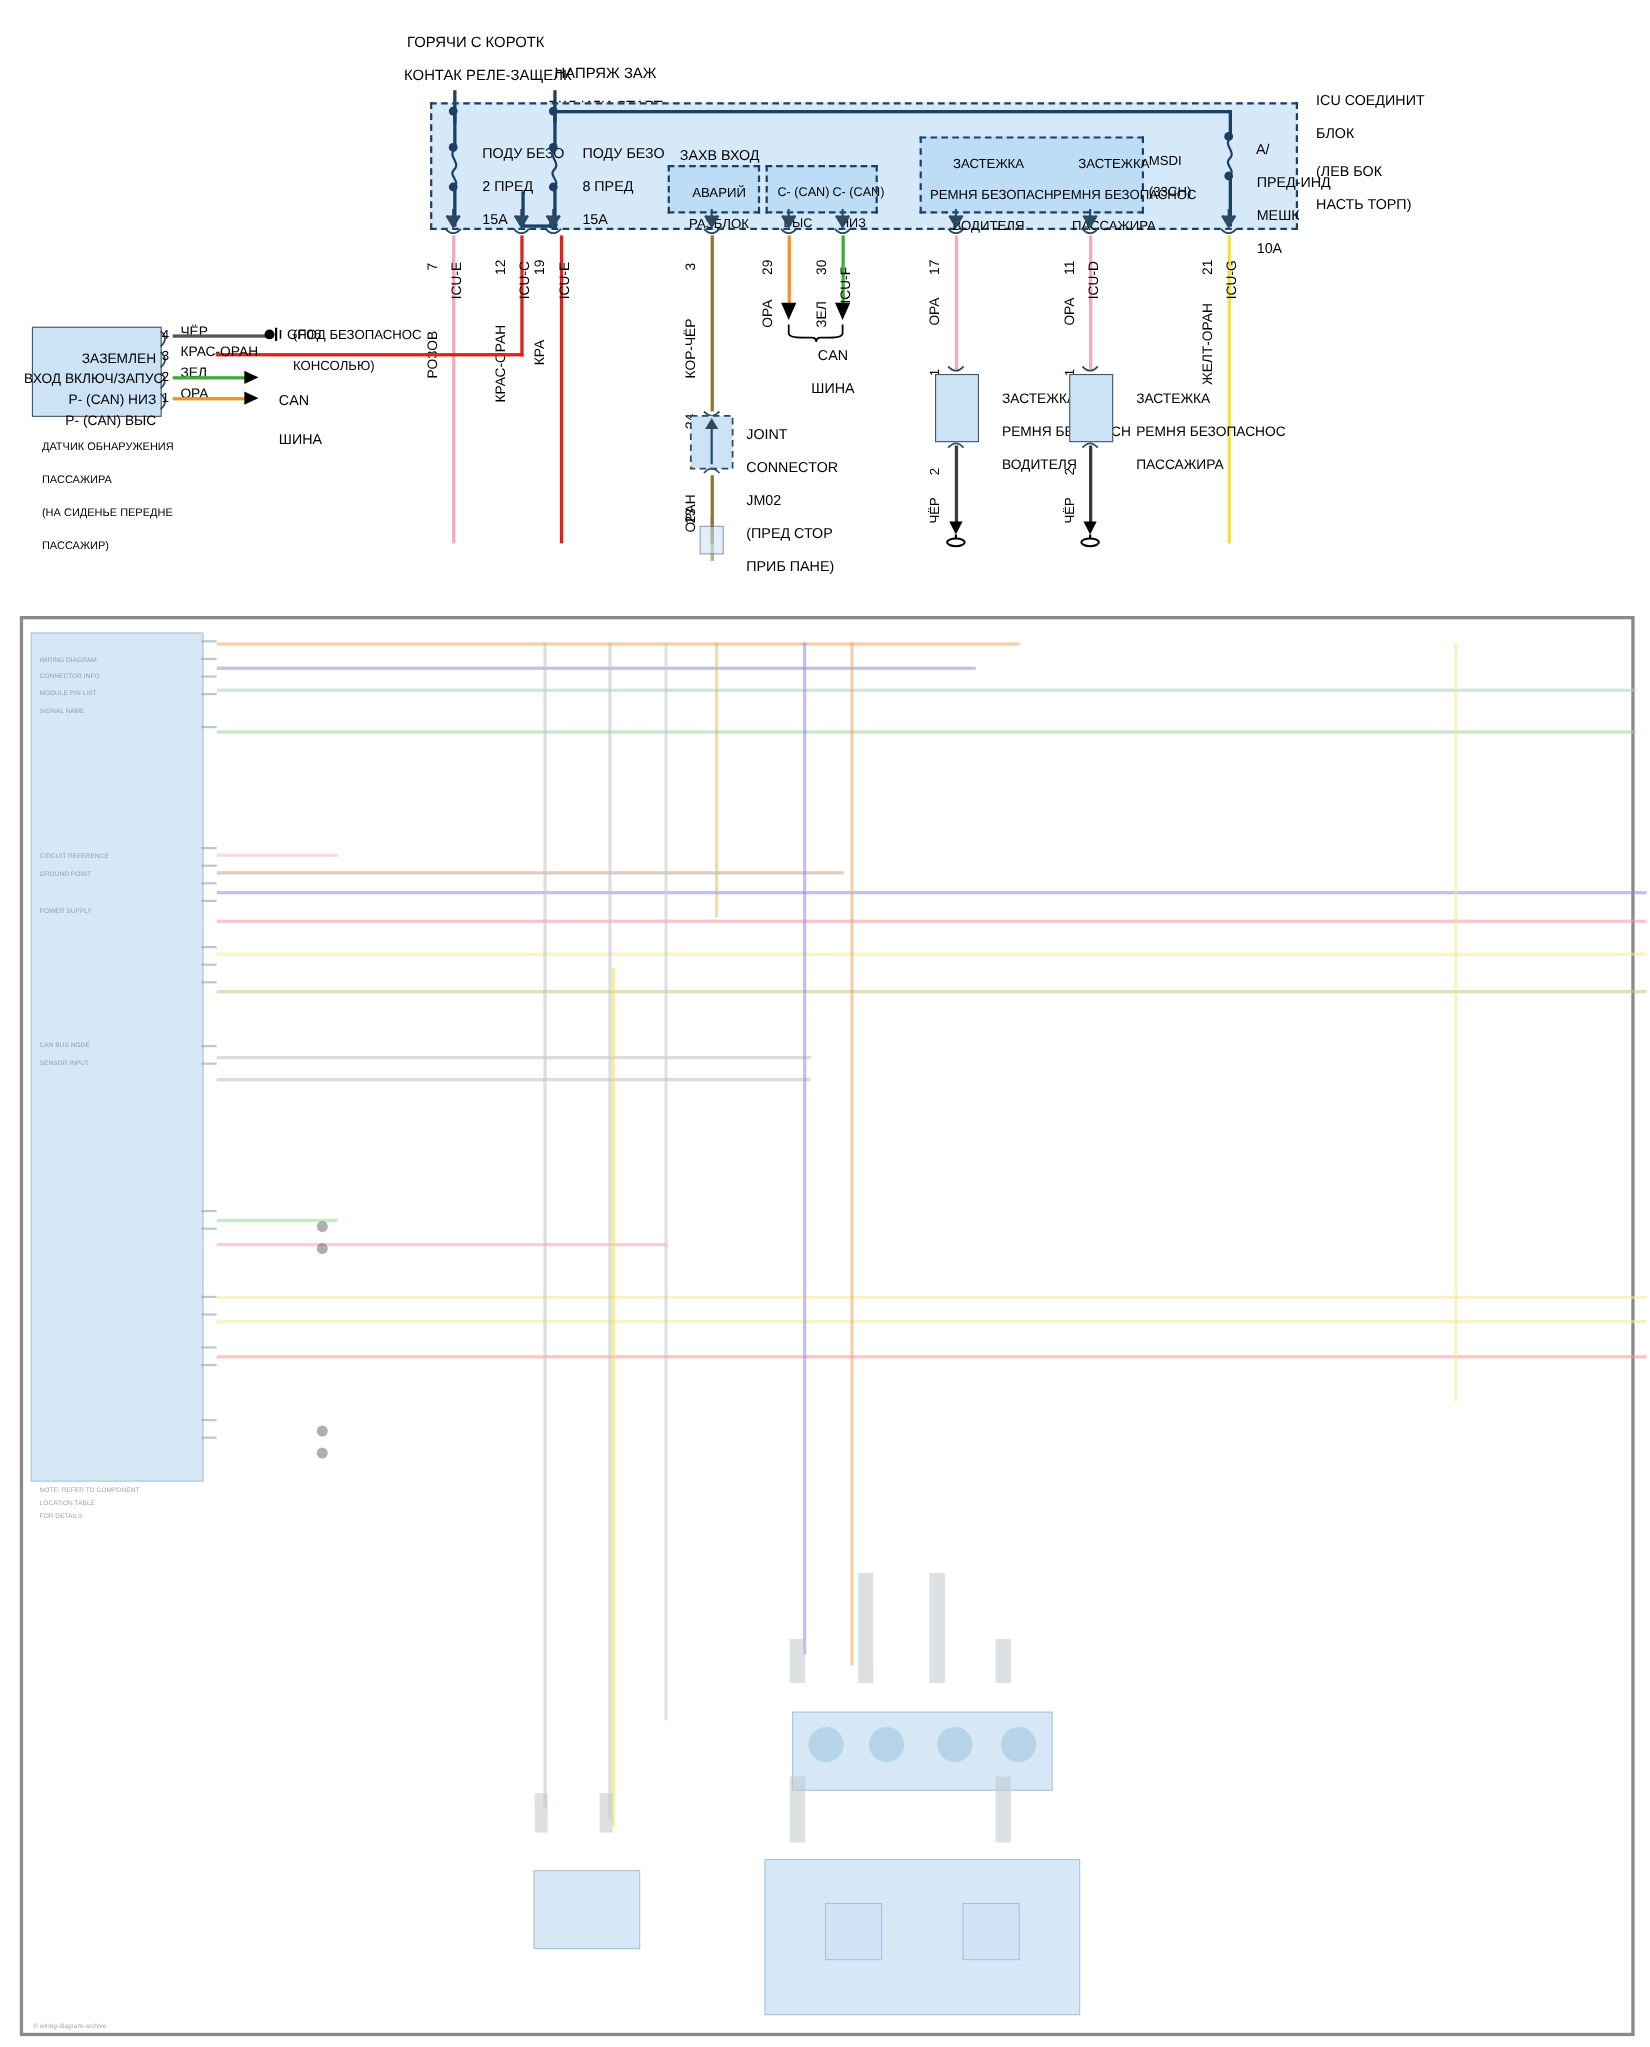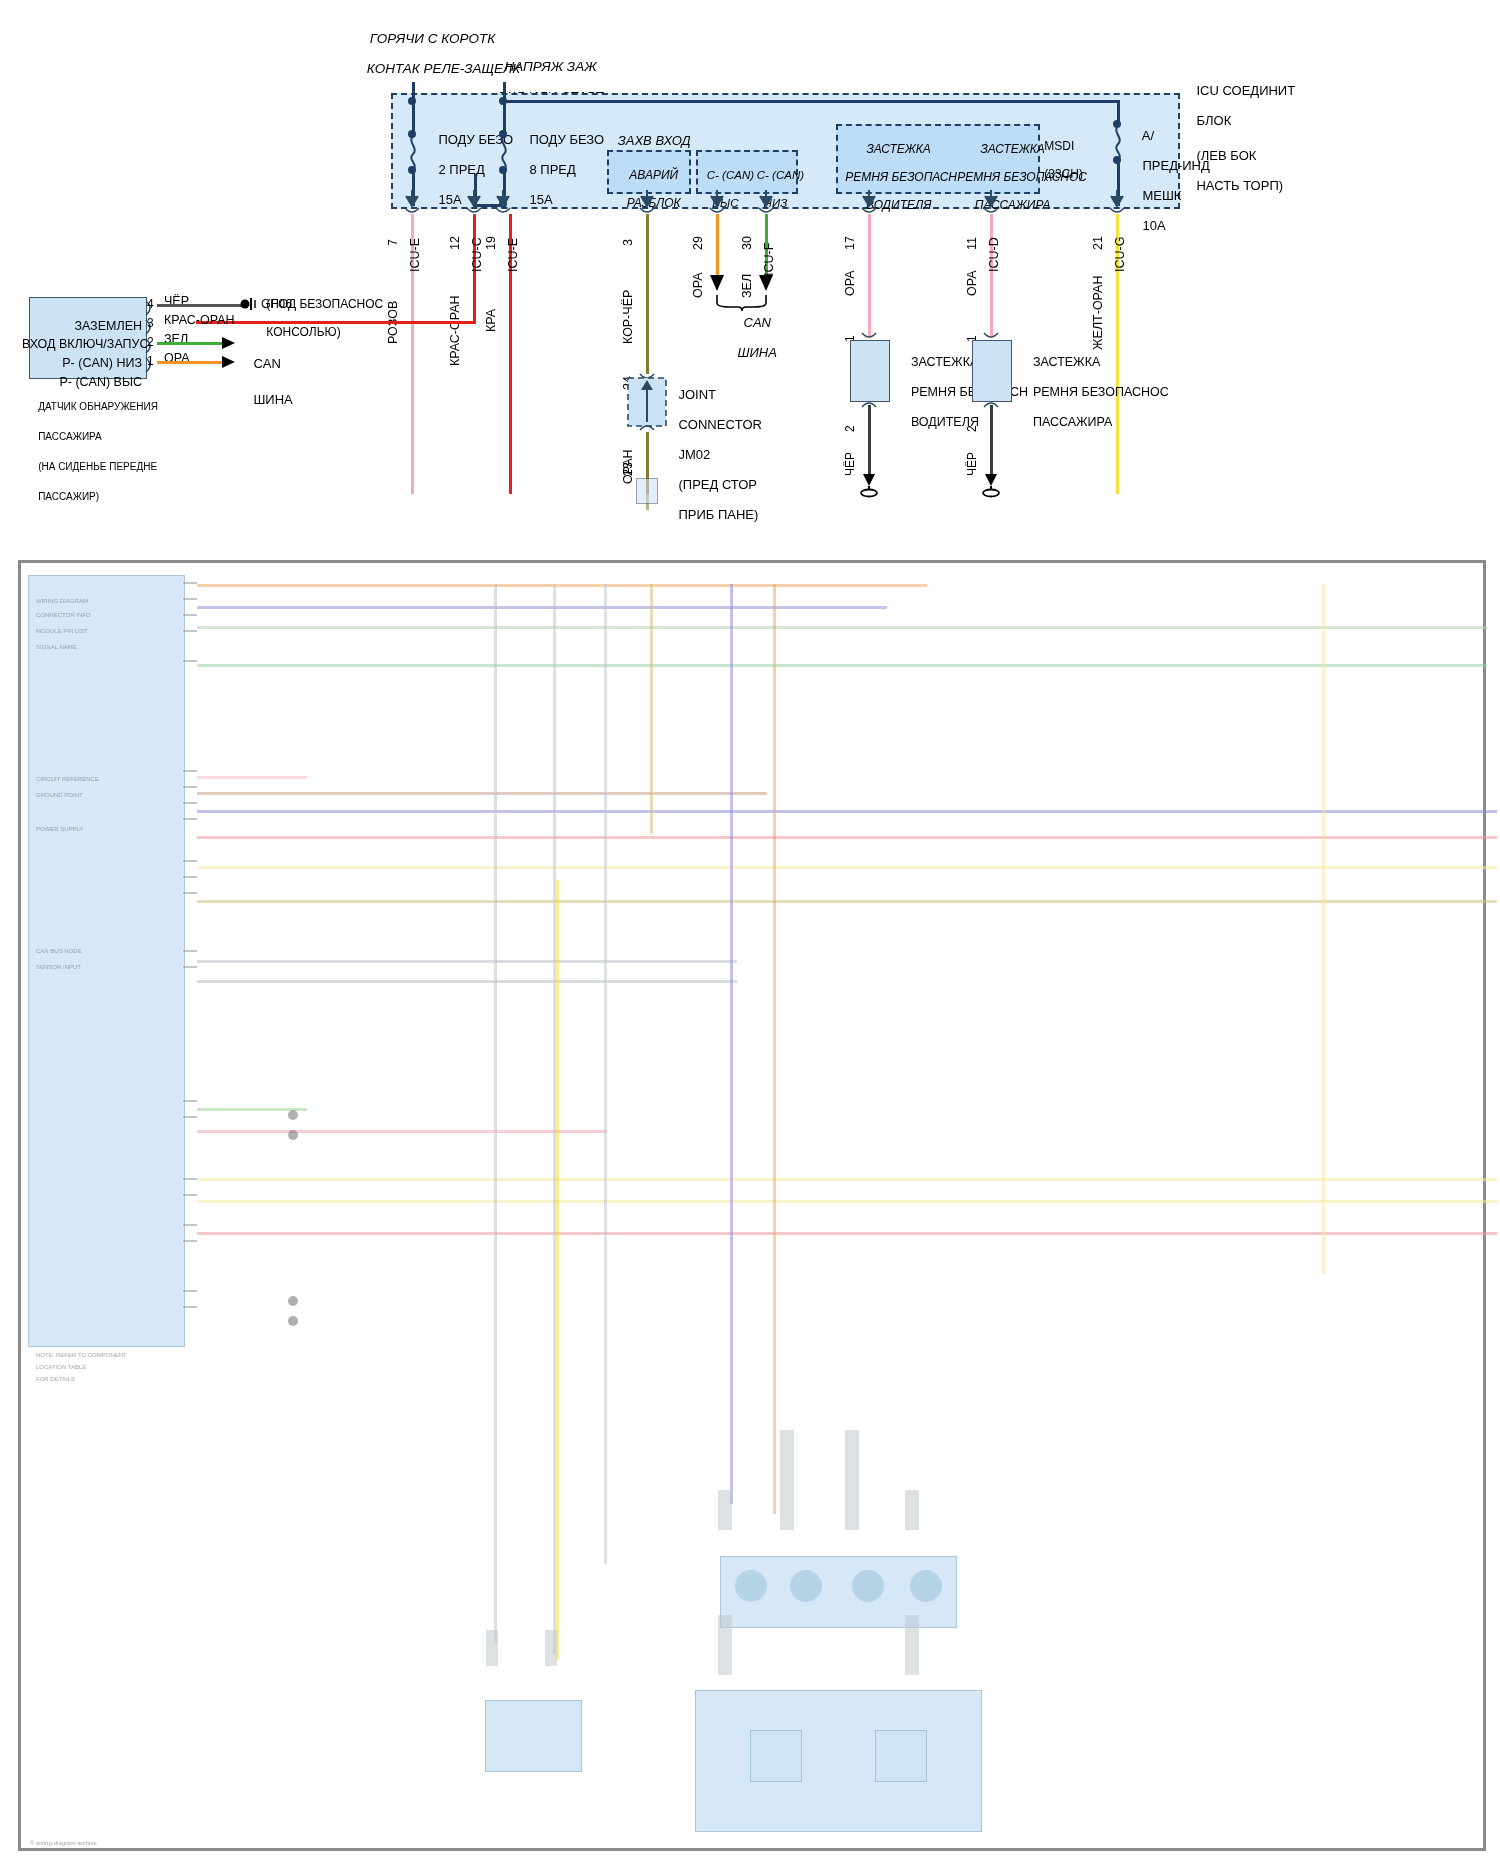--- a/index.html
+++ b/index.html
@@ -2,21 +2,21 @@
 <html><head>
 <meta charset="utf-8">
 <style>
   html,body{margin:0;padding:0;background:#ffffff;}
   body{font-family:"Liberation Sans","DejaVu Sans",sans-serif;}
   #page{position:relative;width:1500px;height:1861px;background:#ffffff;overflow:hidden;}
 
   
   .abs{position:absolute;}
   .txt{position:absolute;font-size:13px;line-height:15px;color:#000;white-space:pre;}
-  .txt.c{text-align:center;font-style:italic;}
+  .txt.c{text-align:center;}
   .txt.r{text-align:right;}
   .vtxt{position:absolute;font-size:12.5px;color:#000;white-space:nowrap;
         transform-origin:left bottom;transform:rotate(-90deg);}
 
   
   .wire{position:absolute;}
   .wv{width:2.5px;}
   .wh{height:2.5px;}
 
   

